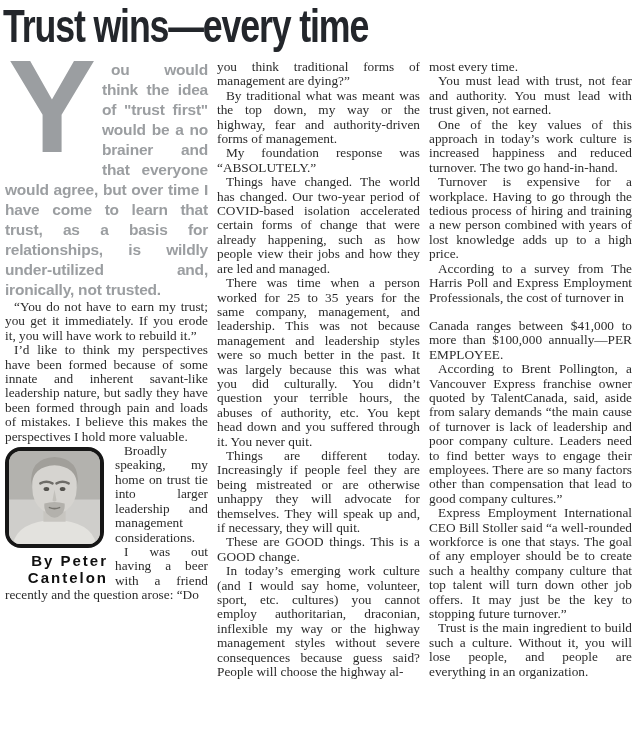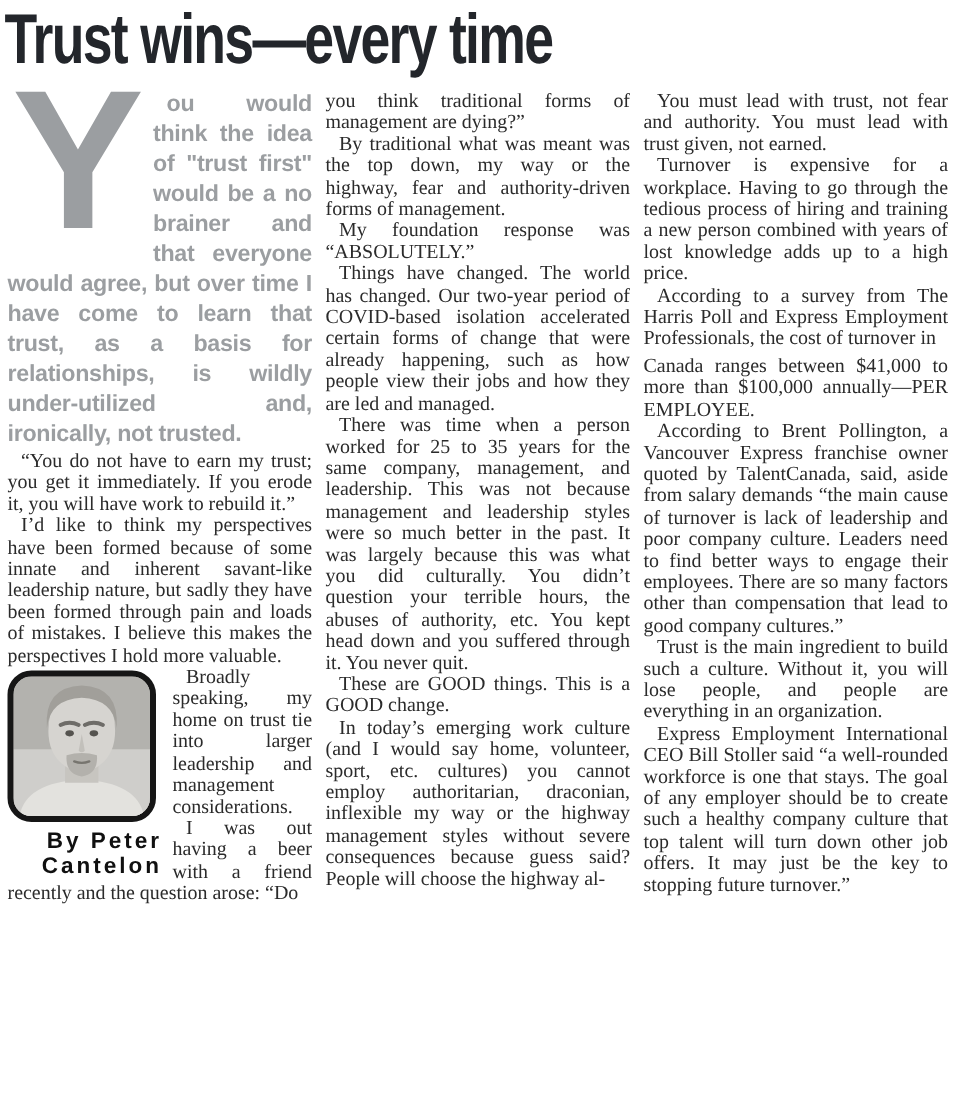--- a/index.html
+++ b/index.html
@@ -18,21 +18,21 @@
     white-space: nowrap;
   }
   .columns { display: flex; gap: 9px; padding: 4px 5px 0 5px; }
   .col {
     flex: 0 0 203px; width: 203px;
     text-align: justify;
     font-size: 13.3px; line-height: 14.4px; color: #2b2b2b;
   }
   .col p { margin: 0; text-indent: 9px; }
   .col p.no-indent { text-indent: 0; }
-  .col p.frame-gap { text-indent: 0; margin-top: 4px; }
+  .col p.frame-gap { text-indent: 0; margin-top: 14px; }
   .intro {
     font-family: "Liberation Sans", sans-serif;
     font-weight: 700; font-size: 15.5px; line-height: 20px;
     letter-spacing: -0.2px; color: #9b9ea1;
     text-indent: 0; text-align: justify;
   }
   .dropcap-box {
     float: left; width: 90px; height: 100px;
     margin: 2px 7px 0 0; position: relative;
   }
@@ -99,27 +99,30 @@
     <p>Broadly speaking, my home on trust tie into larger leadership and management considerations.</p>
     <p>I was out having a beer with a friend recently and the question arose: “Do</p>
   </div>
 
   <div class="col">
     <p class="no-indent">you think traditional forms of management are dying?”</p>
     <p>By traditional what was meant was the top down, my way or the highway, fear and authority-driven forms of management.</p>
     <p>My foundation response was “ABSOLUTELY.”</p>
     <p>Things have changed. The world has changed. Our two-year period of COVID-based isolation accelerated certain forms of change that were already happening, such as how people view their jobs and how they are led and managed.</p>
     <p>There was time when a person worked for 25 to 35 years for the same company, management, and leadership. This was not because management and leadership styles were so much better in the past. It was largely because this was what you did culturally. You didn’t question your terrible hours, the abuses of authority, etc. You kept head down and you suffered through it. You never quit.</p>
+    <p>Things are different today. Increasingly if people feel they are being mistreated or are otherwise unhappy they will advocate for themselves. They will speak up and, if necessary, they will quit.</p>
     <p>These are GOOD things. This is a GOOD change.</p>
     <p>In today’s emerging work culture (and I would say home, volunteer, sport, etc. cultures) you cannot employ authoritarian, draconian, inflexible my way or the highway management styles without severe consequences because guess said? People will choose the highway al-</p>
   </div>
 
   <div class="col">
+    <p class="no-indent">most every time.</p>
     <p>You must lead with trust, not fear and authority. You must lead with trust given, not earned.</p>
+    <p>One of the key values of this approach in today’s work culture is increased happiness and reduced turnover. The two go hand-in-hand.</p>
     <p>Turnover is expensive for a workplace. Having to go through the tedious process of hiring and training a new person combined with years of lost knowledge adds up to a high price.</p>
     <p>According to a survey from The Harris Poll and Express Employment Professionals, the cost of turnover in</p>
     <p class="frame-gap">Canada ranges between $41,000 to more than $100,000 annually—PER EMPLOYEE.</p>
     <p>According to Brent Pollington, a Vancouver Express franchise owner quoted by TalentCanada, said, aside from salary demands “the main cause of turnover is lack of leadership and poor company culture. Leaders need to find better ways to engage their employees. There are so many factors other than compensation that lead to good company cultures.”</p>
+    <p>Express Employment International CEO Bill Stoller said “a well-rounded workforce is one that stays. The goal of any employer should be to create such a healthy company culture that top talent will turn down other job offers. It may just be the key to stopping future turnover.”</p>
     <p>Trust is the main ingredient to build such a culture. Without it, you will lose people, and people are everything in an organization.</p>
-    <p>Express Employment International CEO Bill Stoller said “a well-rounded workforce is one that stays. The goal of any employer should be to create such a healthy company culture that top talent will turn down other job offers. It may just be the key to stopping future turnover.”</p>
   </div>
 
 </div>
 
 </body></html>

